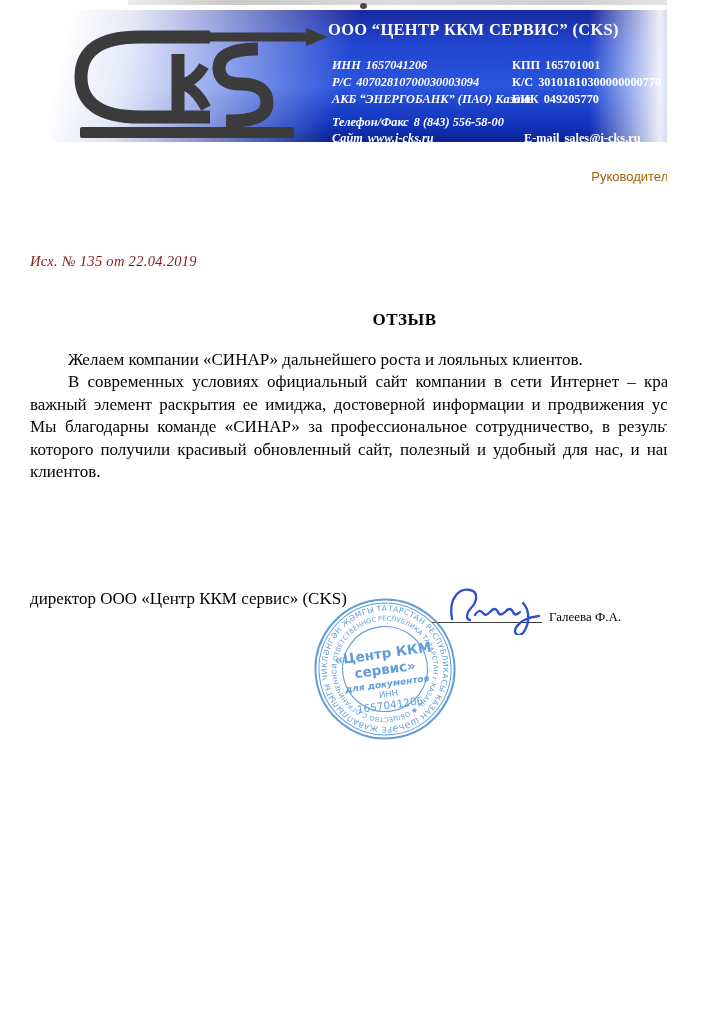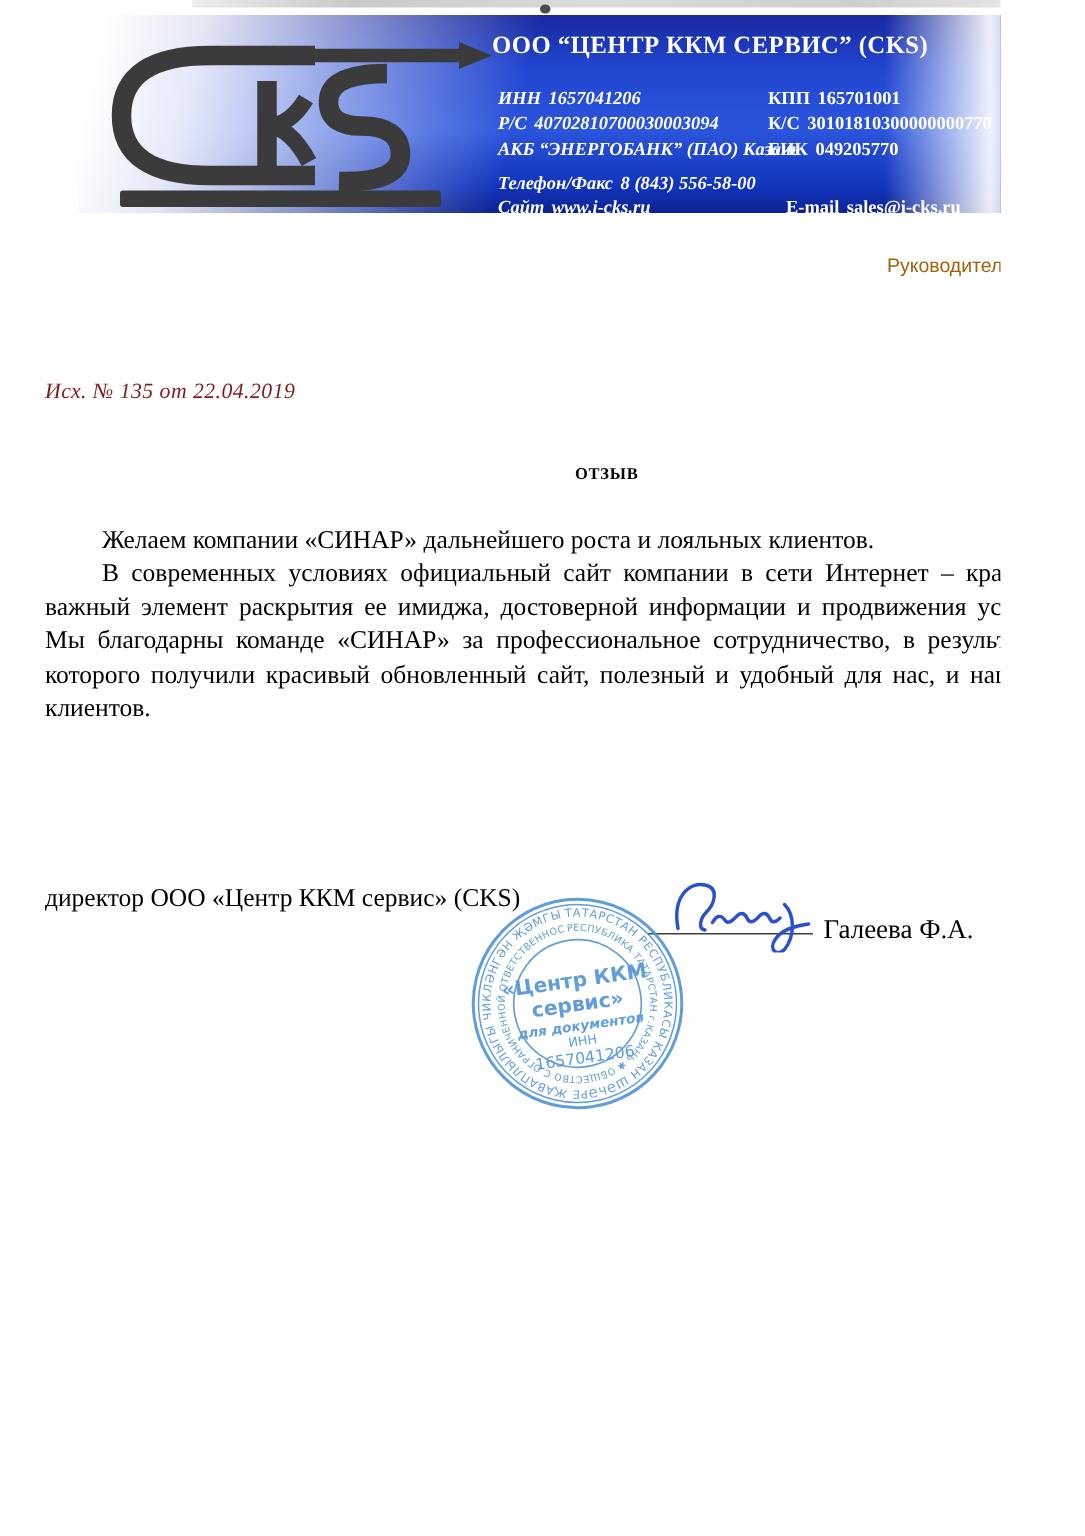--- a/index.html
+++ b/index.html
@@ -31,29 +31,29 @@
   
   .recipient{position:absolute;left:450px;top:169px;width:228px;text-align:right;
     font-family:"Liberation Sans","DejaVu Sans",sans-serif;font-size:13px;color:#a16207;}
   .recipient .l2{margin-top:14px;}
 
   
   .ref{position:absolute;left:30px;top:253px;font-style:italic;font-size:14.5px;letter-spacing:.3px;color:#7f1d1d;}
 
   
   .title{position:absolute;left:30px;top:310px;width:663px;box-sizing:border-box;padding-left:86px;
-    text-align:center;font-size:11px;font-weight:bold;letter-spacing:.5px;}
+    text-align:center;font-size:17px;font-weight:bold;letter-spacing:.5px;}
   .body-text{position:absolute;left:30px;top:349px;width:664px;font-size:17px;line-height:22.4px;text-align:justify;}
   .body-text p{margin:0;text-indent:38px;}
 
   
   .closing{position:absolute;left:30px;top:588px;font-size:17px;line-height:22.5px;}
   .sig-line{position:absolute;left:432px;top:598px;width:110px;height:24px;border-bottom:1.4px solid #3c3c3c;}
   .sig-svg{position:absolute;left:442px;top:583px;}
-  .sig-name{position:absolute;left:549px;top:609px;font-size:18px;}
+  .sig-name{position:absolute;left:549px;top:609px;font-size:13px;}
 
   
   .stamp{position:absolute;left:312px;top:596px;opacity:.9;}
   .stamp text{fill:#4f93d6;font-family:"DejaVu Sans",sans-serif;}
   .ring-text{font-size:7.6px;letter-spacing:.45px;}
   .ring-text2{font-size:6.4px;letter-spacing:.2px;}
   .st-c1,.st-c2{font-size:13.5px;font-weight:bold;}
   .st-c3{font-size:9px;font-weight:bold;font-style:italic;font-family:"DejaVu Serif",serif;}
   .st-c4{font-size:8.5px;}
   .st-c5{font-size:10.5px;}

